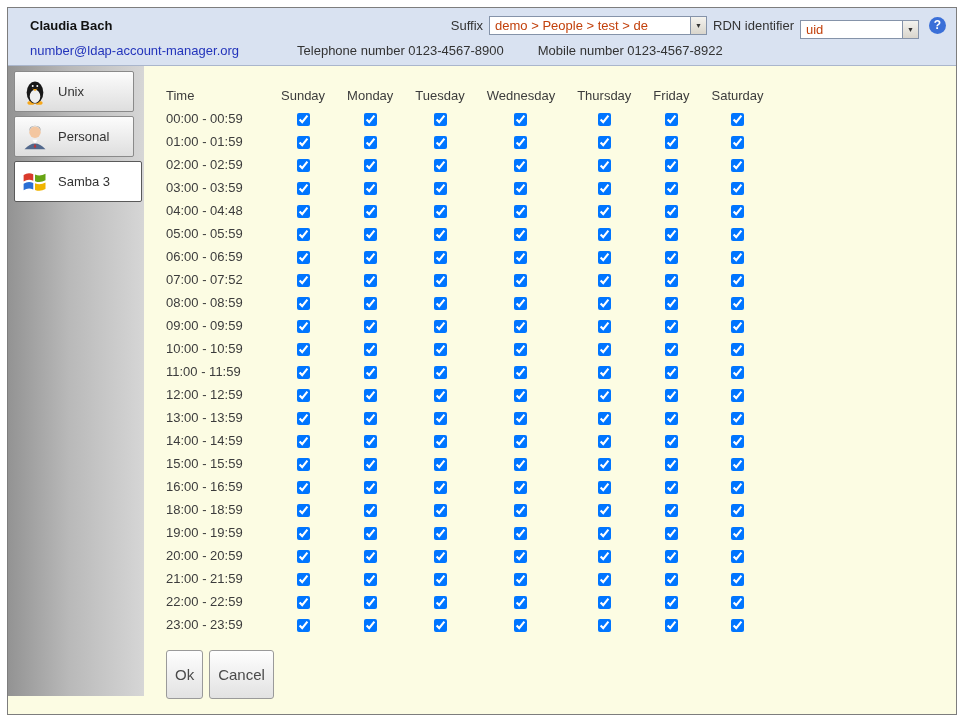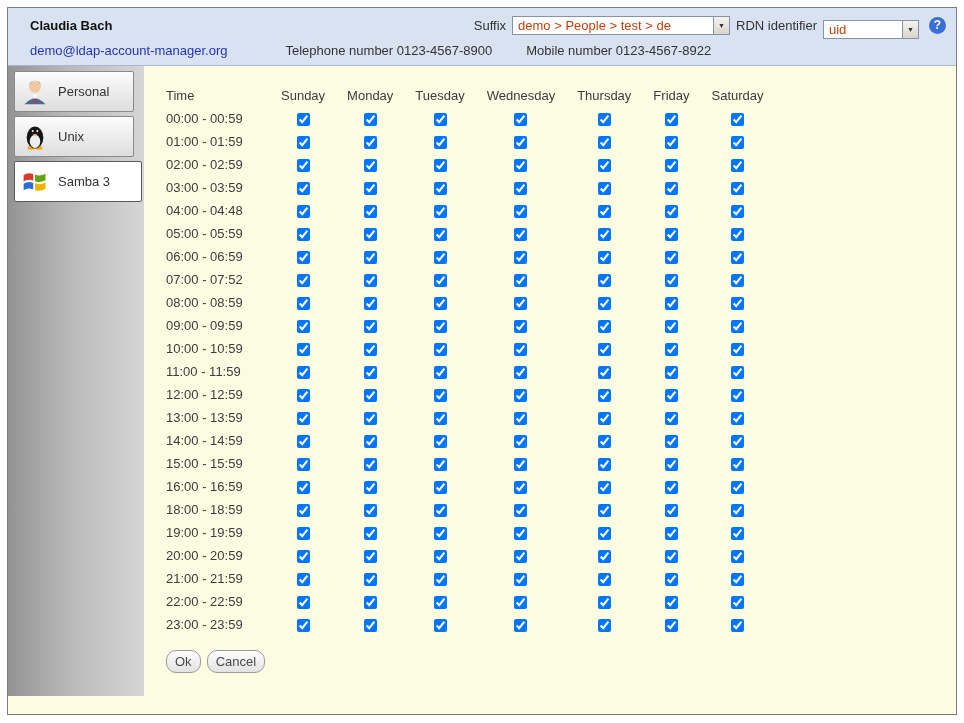--- a/index.html
+++ b/index.html
@@ -41,21 +41,21 @@
     height: 19px;
     cursor: default;
   }
   .select-text {
     padding: 1px 4px 0 5px;
     white-space: nowrap;
     overflow: hidden;
     color: #c2410c;
   }
   .select.suffix { width: 218px; }
-  .select.rdn { width: 96px; margin-top: 9px; }
+  .select.rdn { width: 119px; margin-top: 9px; }
   .select .select-text { flex: 1; }
   .select-arrow {
     width: 16px;
     flex: 0 0 16px;
     background: linear-gradient(#f4f3ef, #d9d5cc);
     border-left: 1px solid #8593a9;
     display: flex;
     align-items: center;
     justify-content: center;
     font-size: 7px;
@@ -126,26 +126,26 @@
     width: 13px; height: 13px;
     margin: 0;
     vertical-align: middle;
     cursor: pointer;
   }
 
   
   .button-row { margin: 14px 0 0 0; display: flex; gap: 6px; }
   .btn {
     font-family: "Liberation Sans", "DejaVu Sans", sans-serif;
-    font-size: 13px;
+    font-size: 15px;
     color: #4a4a4a;
     background: linear-gradient(#fefefe, #e2e2e2);
     border: 1px solid #9a9a9a;
-    border-radius: 10px;
-    padding: 3px 8px;
+    border-radius: 3px;
+    padding: 15px 8px;
     cursor: pointer;
   }
 </style>
 </head>
 <body>
 
 <div class="window">
 
   <div class="header">
     <div class="header-row1">
@@ -158,54 +158,54 @@
         </span>
         <span class="hdr-label">RDN identifier</span>
         <span class="select rdn">
           <span class="select-text">uid</span>
           <span class="select-arrow">▼</span>
         </span>
         <span class="help-icon">?</span>
       </span>
     </div>
     <div class="header-row2">
-      <a class="email-link">demo@ldap-account-manager.org</a>
+      <a class="email-link">number@ldap-account-manager.org</a>
       <span class="phone-text">Telephone number 0123-4567-8900</span>
       <span class="mobile-text">Mobile number 0123-4567-8922</span>
     </div>
   </div>
 
   <div class="body">
 
     <div class="sidebar">
-
-      <div class="tab">
-        <svg class="tab-icon" viewBox="0 0 32 32">
-          <path d="M4 30 q12 -13 24 0 z" fill="#52688c"></path>
-          <path d="M13 19 l3 4.5 l3 -4.5 z" fill="#ffffff"></path>
-          <path d="M16 23.5 l-1.3 3 l1.3 3 l1.3 -3 z" fill="#c23333"></path>
-          <circle cx="16" cy="10.5" r="6.5" fill="#f3c6a0"></circle>
-          <path d="M9.5 10 a6.5 6.5 0 0 1 13 0 q1 -7 -6.5 -7 q-7.5 0 -6.5 7z" fill="#9c9c9c"></path>
-        </svg>
-        <span>Personal</span>
-      </div>
 
       <div class="tab">
         <svg class="tab-icon" viewBox="0 0 32 32">
           <ellipse cx="11.5" cy="28.5" rx="4.2" ry="2.2" fill="#f7a81c"></ellipse>
           <ellipse cx="20.5" cy="28.5" rx="4.2" ry="2.2" fill="#f7a81c"></ellipse>
           <ellipse cx="16" cy="16.5" rx="9.5" ry="12.5" fill="#161616"></ellipse>
           <ellipse cx="16" cy="21" rx="6" ry="7.5" fill="#efefef"></ellipse>
           <circle cx="13.4" cy="9.2" r="1.1" fill="#ffffff"></circle>
           <circle cx="18.6" cy="9.2" r="1.1" fill="#ffffff"></circle>
           <path d="M12.8 11.6 q3.2 2.2 6.4 0 l-3.2 3.4 z" fill="#f7a81c"></path>
         </svg>
         <span>Unix</span>
       </div>
 
+      <div class="tab">
+        <svg class="tab-icon" viewBox="0 0 32 32">
+          <path d="M4 30 q12 -13 24 0 z" fill="#52688c"></path>
+          <path d="M13 19 l3 4.5 l3 -4.5 z" fill="#ffffff"></path>
+          <path d="M16 23.5 l-1.3 3 l1.3 3 l1.3 -3 z" fill="#c23333"></path>
+          <circle cx="16" cy="10.5" r="6.5" fill="#f3c6a0"></circle>
+          <path d="M9.5 10 a6.5 6.5 0 0 1 13 0 q1 -7 -6.5 -7 q-7.5 0 -6.5 7z" fill="#9c9c9c"></path>
+        </svg>
+        <span>Personal</span>
+      </div>
+
       <div class="tab active">
         <svg class="tab-icon" viewBox="0 0 32 32">
           <path d="M3 8 Q8 4.5 14 7 L14 14.5 Q8 12 3 15.5 Z" fill="#d93a2b"></path>
           <path d="M16 7.5 Q22 10 28 6.5 L28 14 Q22 17.5 16 15 Z" fill="#67a413"></path>
           <path d="M3 18 Q8 14.5 14 17 L14 24.5 Q8 22 3 25.5 Z" fill="#2a6fd4"></path>
           <path d="M16 17.5 Q22 20 28 16.5 L28 24 Q22 27.5 16 25 Z" fill="#f0b400"></path>
         </svg>
         <span>Samba 3</span>
       </div>
 

